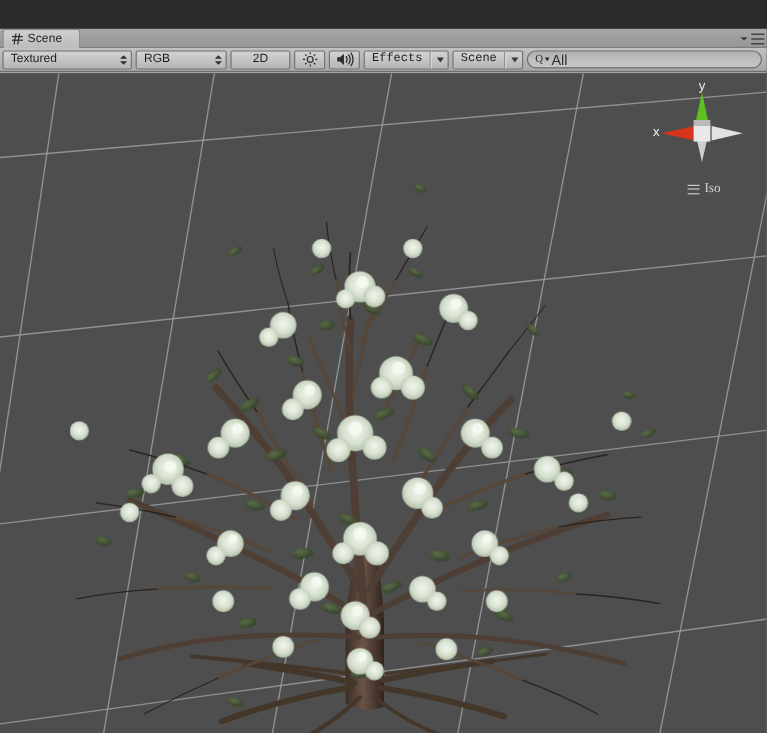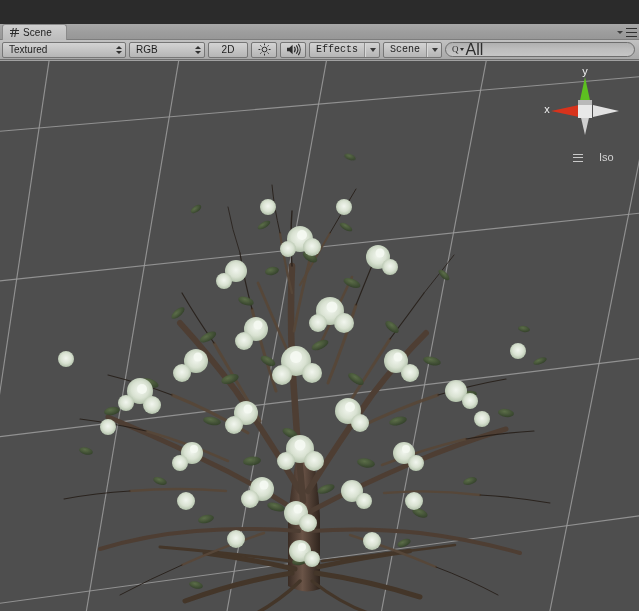--- a/index.html
+++ b/index.html
@@ -148,23 +148,23 @@
     border-left: 3px solid transparent;
     border-right: 3px solid transparent;
     border-bottom: 3px solid #2f2f2f;
   }
   .stepper .dn {
     width: 0; height: 0;
     border-left: 3px solid transparent;
     border-right: 3px solid transparent;
     border-top: 3px solid #2f2f2f;
   }
-  .w-textured { width: 124px; }
+  .w-textured { width: 108px; }
   .w-rgb { width: 76px; }
-  .w-2d { width: 40px; justify-content: center; }
+  .w-2d { width: 50px; justify-content: center; }
   .icon-btn {
     width: 26px;
     justify-content: center;
   }
   .split-btn {
     padding: 0;
     display: flex;
     align-items: stretch;
     font-family: Liberation Mono, monospace;
   }
@@ -207,21 +207,21 @@
     font-family: "Liberation Serif", serif;
   }
   .search-caret {
     width: 0; height: 0;
     border-left: 2.5px solid transparent;
     border-right: 2.5px solid transparent;
     border-top: 3px solid #2b2b2b;
     margin: 0 2px 0 1px;
   }
   .search-text {
-    font-size: 16px;
+    font-size: 12px;
     color: #2d2d2d;
     line-height: 10px;
   }
 
   
   .viewport {
     position: absolute;
     left: 0; top: 37px;
     width: 639px;
     height: 574px;
@@ -240,21 +240,22 @@
     right: 6px; top: 4px;
     width: 96px;
     height: 100px;
   }
   .gizmo-label {
     position: absolute;
     left: 36px;
     bottom: 2px;
     display: flex;
     align-items: center;
-    gap: 16px;
+    gap: 4px;
+    font-family: Liberation Serif, serif;
   }
   .gizmo-ham {
     width: 10px; height: 8px;
     display: flex;
     flex-direction: column;
     justify-content: space-between;
   }
   .gizmo-ham i {
     display: block; height: 1px; background: #c9c9c9;
   }

